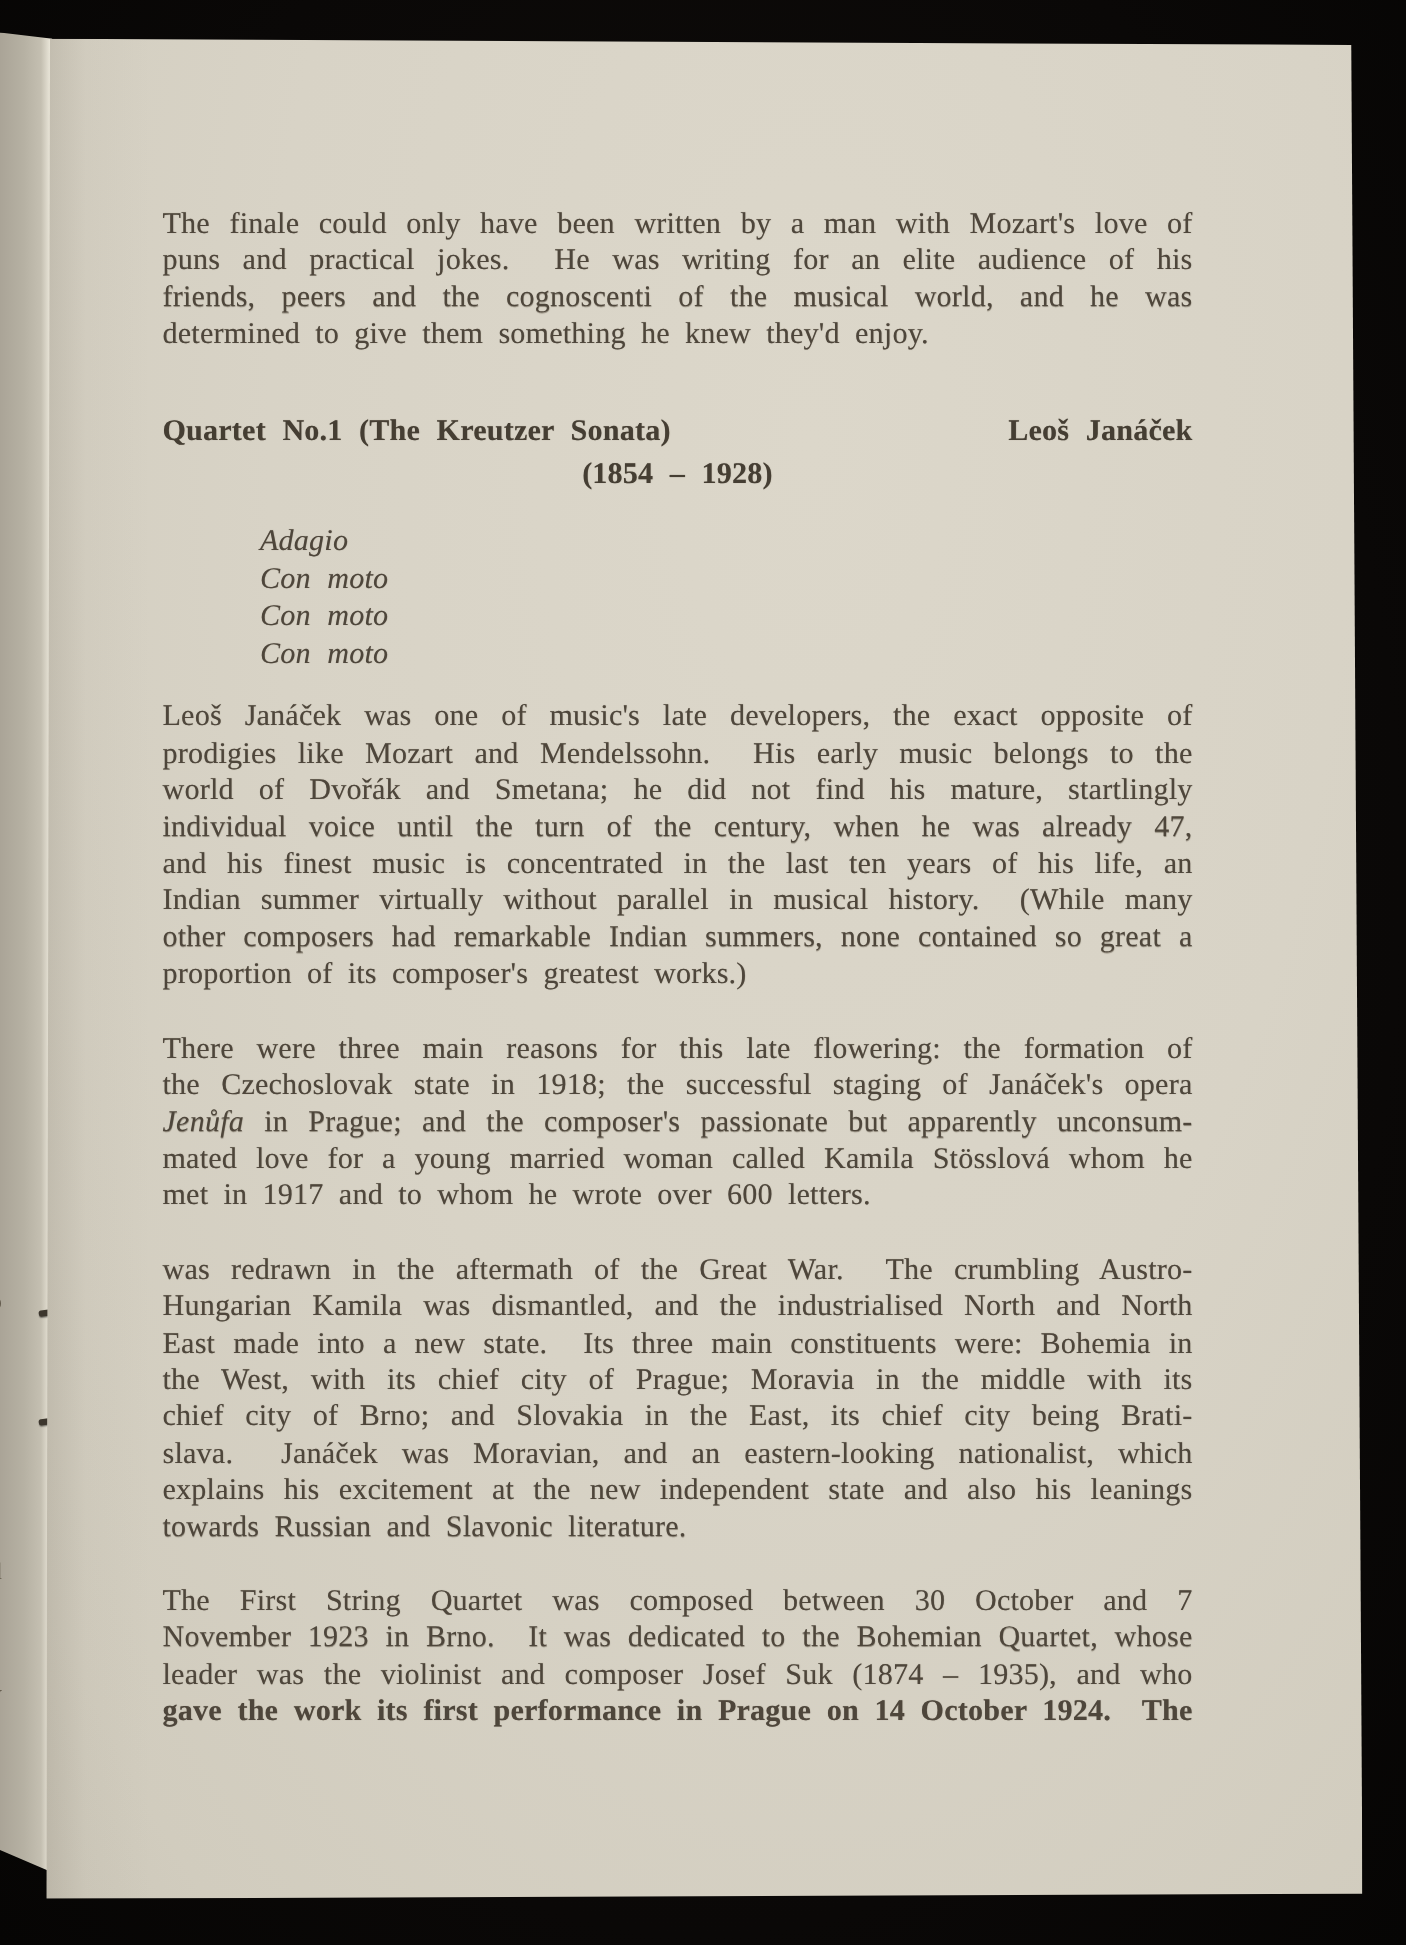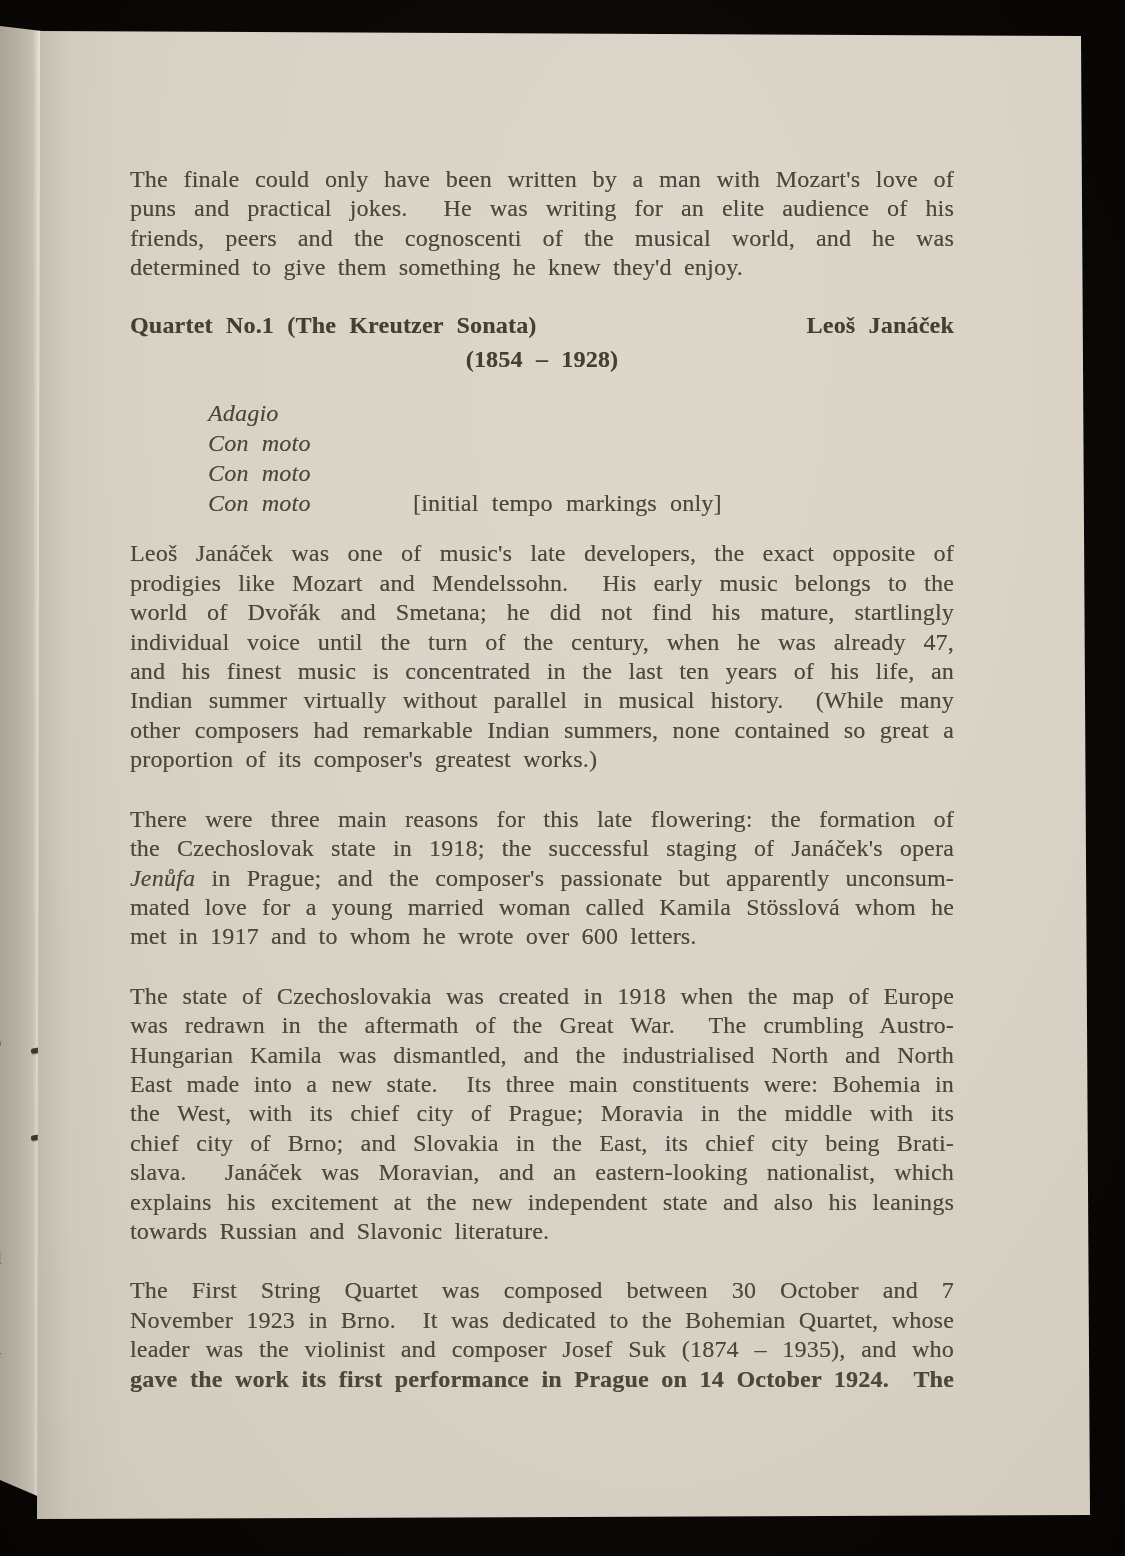--- a/index.html
+++ b/index.html
@@ -69,21 +69,21 @@
   .para.cont .line:last-child{text-align-last:justify;-moz-text-align-last:justify;word-spacing:2px;font-weight:bold;}
   .para{margin-top:30px;}
   .para.first{margin-top:0;}
   .para.tight{margin-top:21px;}
   .it{font-style:italic;}
 
   .heading-row{
     display:flex;justify-content:space-between;
     font-weight:bold;color:#453e33;
     word-spacing:7px;
-    margin-top:28px;
+    margin-top:48px;
   }
   .dates-line{
     text-align:center;font-weight:bold;color:#453e33;
     word-spacing:7px;margin-top:5px;
   }
   .movements{margin-top:24px;}
   .movement-row{position:relative;padding-left:78px;line-height:30px;}
   .movement-name{font-style:italic;word-spacing:7px;}
   .tempo-note{
     position:absolute;left:283px;top:0;
@@ -134,21 +134,20 @@
           <span class="movement-name">Adagio</span>
         </div>
         <div class="movement-row">
           <span class="movement-name">Con moto</span>
         </div>
         <div class="movement-row">
           <span class="movement-name">Con moto</span>
         </div>
         <div class="movement-row">
           <span class="movement-name">Con moto</span>
-          <span class="tempo-note">[initial tempo markings only]</span>
         </div>
       </div>
 
       <div class="para tight">
           <div class="line"><span>Leoš Janáček was one of music's late developers, the exact opposite of</span></div>
           <div class="line"><span>prodigies like Mozart and Mendelssohn.  His early music belongs to the</span></div>
           <div class="line"><span>world of Dvořák and Smetana; he did not find his mature, startlingly</span></div>
           <div class="line"><span>individual voice until the turn of the century, when he was already 47,</span></div>
           <div class="line"><span>and his finest music is concentrated in the last ten years of his life, an</span></div>
           <div class="line"><span>Indian summer virtually without parallel in musical history.  (While many</span></div>
@@ -156,21 +155,20 @@
           <div class="line"><span>proportion of its composer's greatest works.)</span></div>
         </div>
       <div class="para">
           <div class="line"><span>There were three main reasons for this late flowering: the formation of</span></div>
           <div class="line"><span>the Czechoslovak state in 1918; the successful staging of Janáček's opera</span></div>
           <div class="line"><span class="it">Jenůfa</span><span> in Prague; and the composer's passionate but apparently unconsum-</span></div>
           <div class="line"><span>mated love for a young married woman called Kamila Stösslová whom he</span></div>
           <div class="line"><span>met in 1917 and to whom he wrote over 600 letters.</span></div>
         </div>
       <div class="para">
-          <div class="line"><span>The state of Czechoslovakia was created in 1918 when the map of Europe</span></div>
           <div class="line"><span>was redrawn in the aftermath of the Great War.  The crumbling Austro-</span></div>
           <div class="line"><span>Hungarian Kamila was dismantled, and the industrialised North and North</span></div>
           <div class="line"><span>East made into a new state.  Its three main constituents were: Bohemia in</span></div>
           <div class="line"><span>the West, with its chief city of Prague; Moravia in the middle with its</span></div>
           <div class="line"><span>chief city of Brno; and Slovakia in the East, its chief city being Brati-</span></div>
           <div class="line"><span>slava.  Janáček was Moravian, and an eastern-looking nationalist, which</span></div>
           <div class="line"><span>explains his excitement at the new independent state and also his leanings</span></div>
           <div class="line"><span>towards Russian and Slavonic literature.</span></div>
         </div>
       <div class="para cont">

